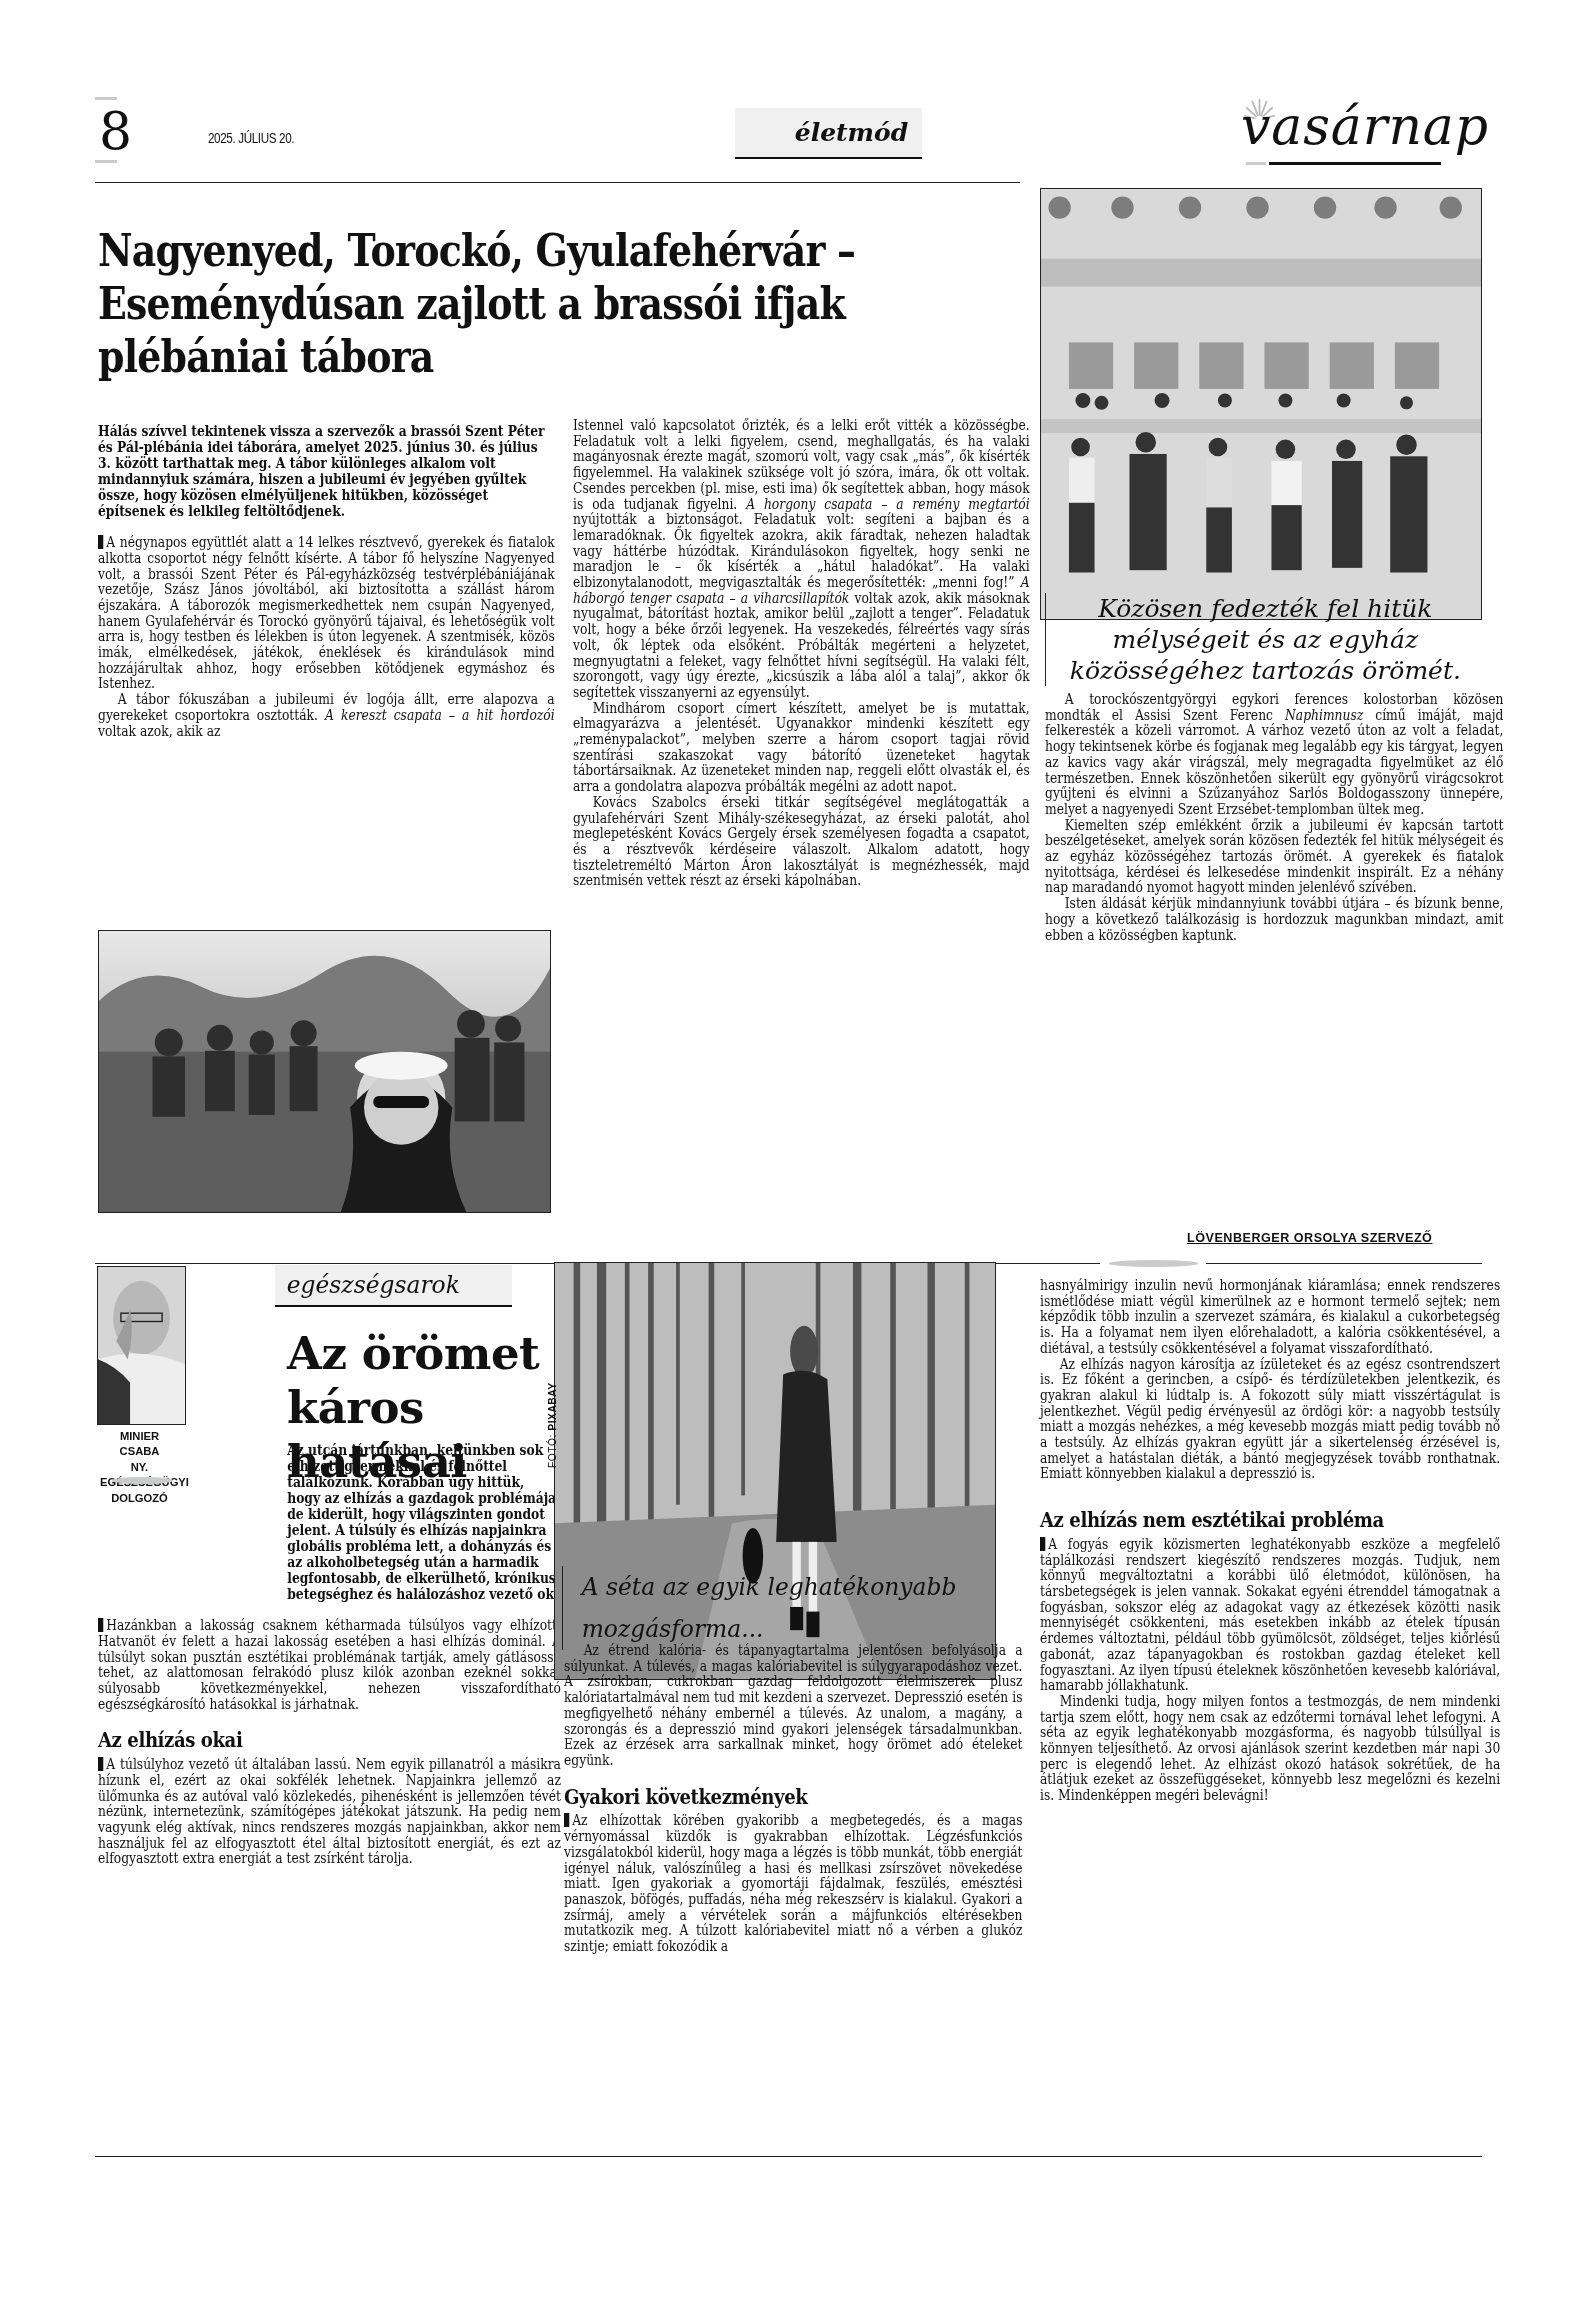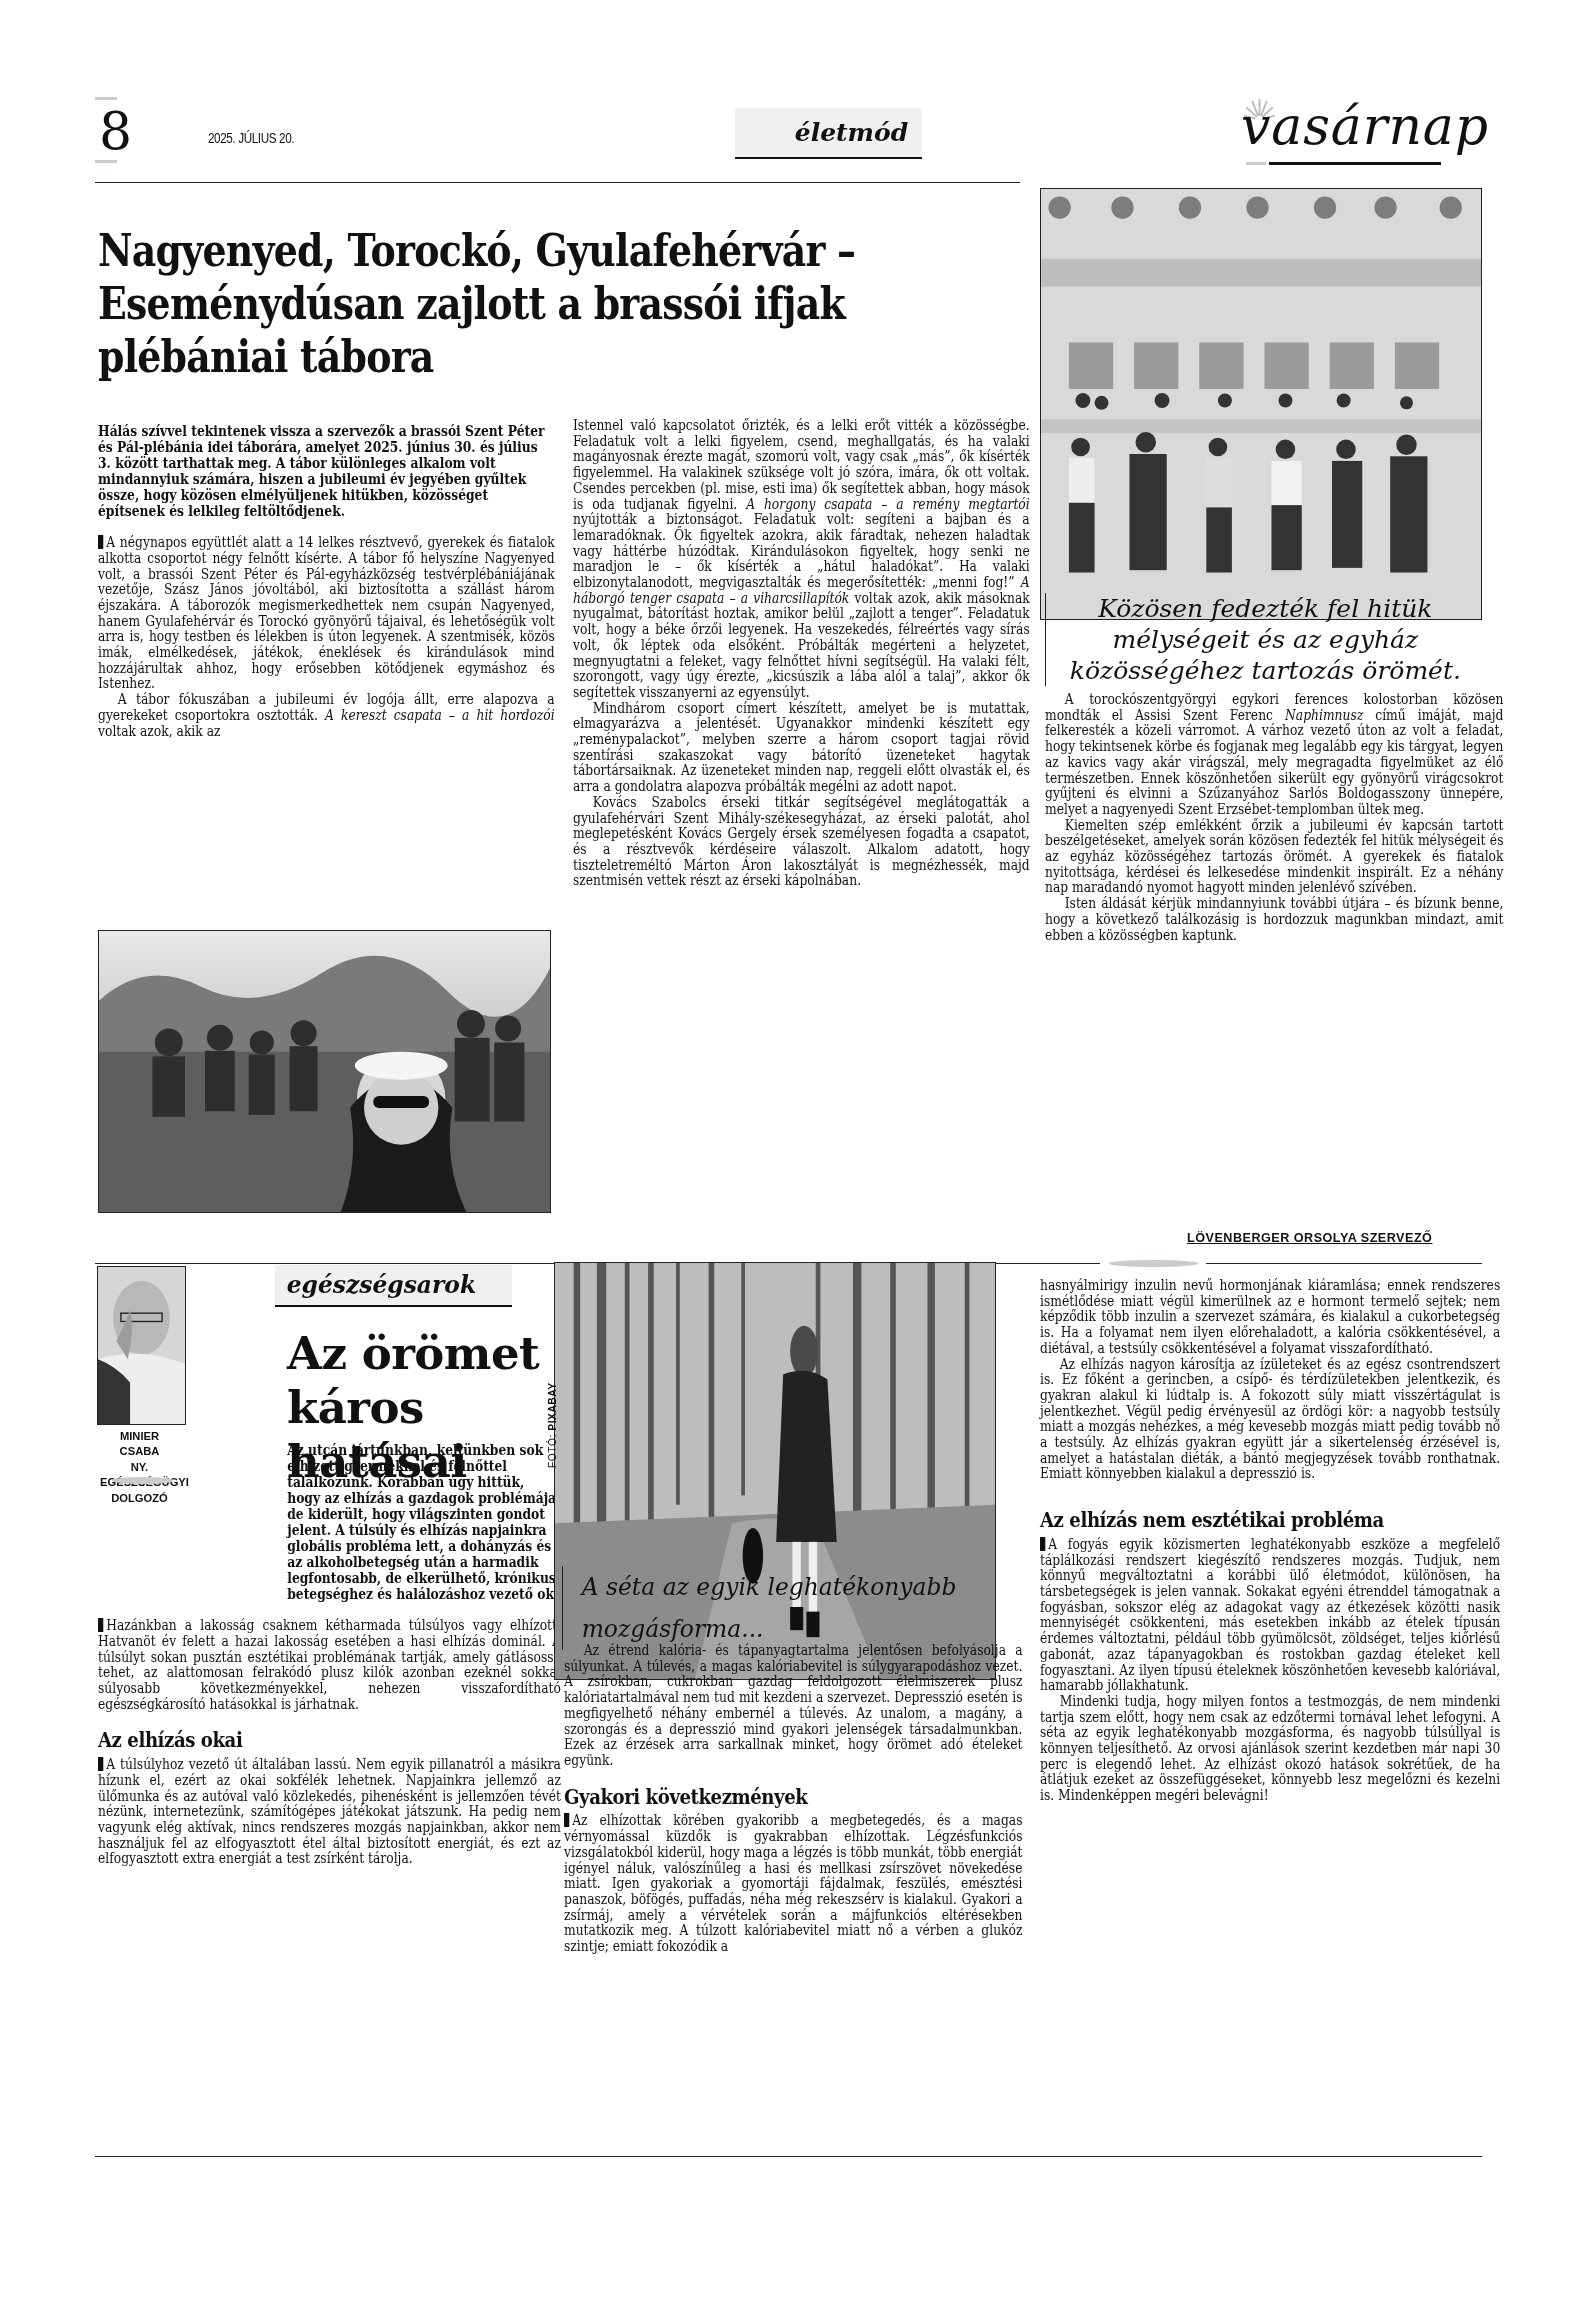--- a/index.html
+++ b/index.html
@@ -34,21 +34,21 @@
   .photo { position: absolute; border: 1.4px solid #222; overflow: hidden; background: #888; }
   .photo svg { width: 100%; height: 100%; display: block; }
 
   
   .pullquote { position: absolute; border-left: 1.4px solid #222; padding-left: 18.7px; font-family: "DejaVu Serif", serif; font-style: italic; font-size: 25px; line-height: 31px; }
 
   .signature { position: absolute; font-family: "Liberation Sans", sans-serif; font-weight: bold; font-size: 12.6px; letter-spacing: 0.5px; }
 
   
   .health-box { position: absolute; left: 275px; top: 1265px; width: 237px; height: 42px; background: #f0f0f1; border-bottom: 2.3px solid #111; display:flex; align-items:center; padding-left: 11.7px; }
-  .health-box span { font-family: "DejaVu Serif", serif; font-style: italic; font-weight: bold; font-size: 23.4px; }
+  .health-box span { font-family: "DejaVu Serif", serif; font-style: italic; font-weight: normal; font-size: 23.4px; }
   .health-title { position: absolute; left: 287px; top: 1327px; font-family: "DejaVu Serif", serif; font-weight: bold; font-size: 45px; line-height: 54px; letter-spacing: -0.5px; }
   .author { position: absolute; left: 100px; top: 1477px; width: 79px; text-align: center; font-family: "Liberation Sans", sans-serif; font-weight: bold; font-size: 11.2px; line-height: 15.4px; }
   .author-oval { position: absolute; left: 112px; top: 1465px; width: 61px; height: 6.5px; border-radius: 50%; background: #c9cccb; }
   .divider-oval { position: absolute; left: 1109px; top: 1260px; width: 89px; height: 6.5px; border-radius: 50%; background: #c9cccb; }
   .credit { position: absolute; left: 547px; top: 1468px; transform: rotate(-90deg); transform-origin: left top; font-family: "Liberation Sans", sans-serif; font-size: 10.3px; letter-spacing: 0.5px; }
   .credit b { font-weight: bold; }
 </style>
 </head>
 <body>
 

